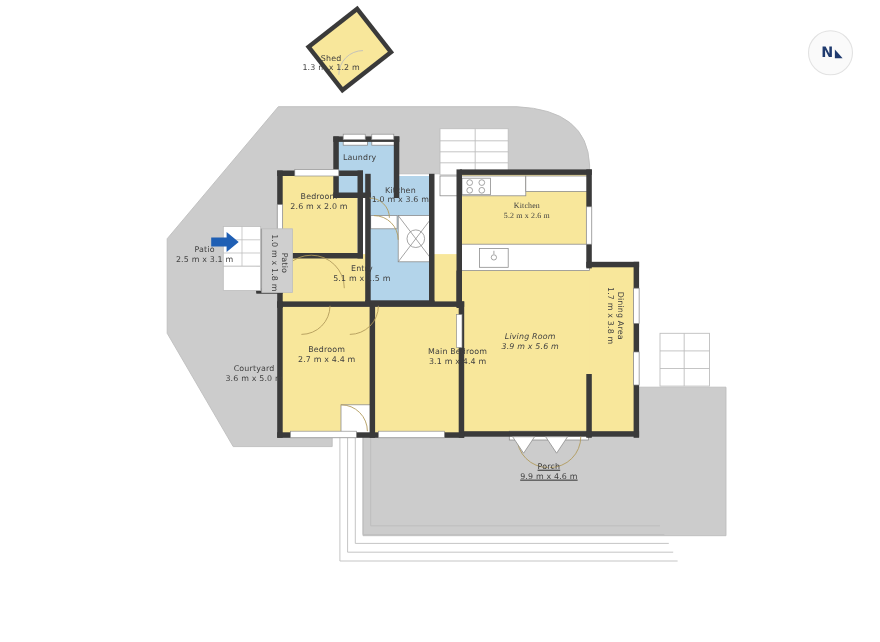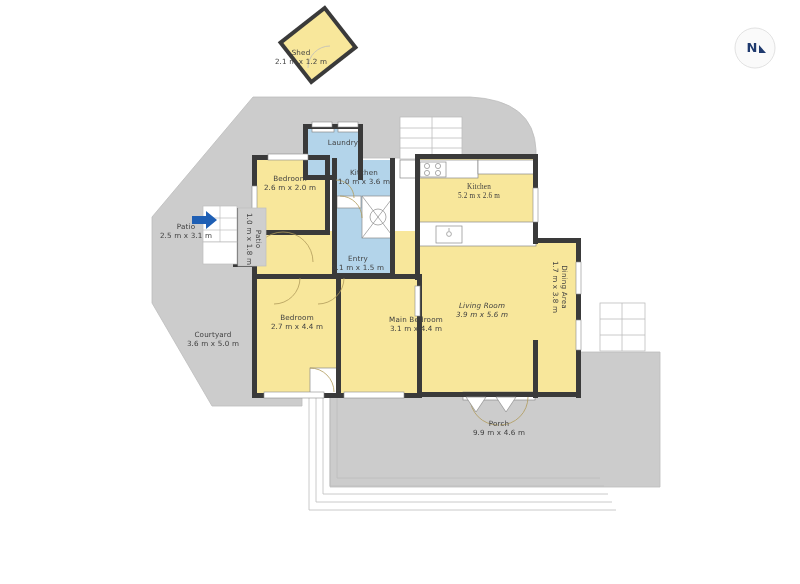--- a/index.html
+++ b/index.html
@@ -254,43 +254,43 @@
     <path d="M308 68 A22 22 0 0 1 330 46" stroke="#bdbdbd" stroke-width="0.8" fill="none"></path>
 
     <g>
       <path d="M192 216 L206 216 L206 211 L217 220 L206 229 L206 224 L192 224 Z" fill="#1f5fb4"></path>
     </g>
   </g>
 </svg>
 
 <div class="txt" style="left:266px;top:48px;width:70px;">
   <div class="rname">Shed</div>
-  <div class="rdim">2.1 m x 1.2 m</div>
-</div>
-
-<div class="txt" style="left:303px;top:138px;width:80px;">
+  <div class="rdim">1.3 m x 1.2 m</div>
+</div>
+
+<div class="txt" style="left:287px;top:138px;width:80px;">
   <div class="rname">Laundry</div>
 </div>
 
 <div class="txt" style="left:328px;top:168px;width:72px;">
   <div class="rname">Kitchen</div>
   <div class="rdim">1.0 m x 3.6 m</div>
 </div>
 
 <div class="txt" style="left:254px;top:174px;width:72px;">
   <div class="rname">Bedroom</div>
   <div class="rdim">2.6 m x 2.0 m</div>
 </div>
 
 <div class="txt" style="left:440px;top:183px;width:78px;font-family:Liberation Serif, serif;">
   <div class="rname">Kitchen</div>
   <div class="rdim">5.2 m x 2.6 m</div>
 </div>
 
-<div class="txt" style="left:313px;top:239px;width:90px;margin-top:15px;">
+<div class="txt" style="left:284px;top:239px;width:90px;">
   <div class="rname">Entry</div>
   <div class="rdim">5.1 m x 1.5 m</div>
 </div>
 
 <div class="txt" style="left:260px;top:313px;width:74px;">
   <div class="rname">Bedroom</div>
   <div class="rdim">2.7 m x 4.4 m</div>
 </div>
 
 <div class="txt" style="left:342px;top:315px;width:76px;margin-left:36px;">
@@ -311,26 +311,26 @@
 <div class="txt" style="left:151px;top:222px;width:70px;">
   <div class="rname">Patio</div>
   <div class="rdim">2.5 m x 3.1 m</div>
 </div>
 
 <div class="txt rot90" style="left:218px;top:230px;width:72px;">
   <div class="rname">Patio</div>
   <div class="rdim">1.0 m x 1.8 m</div>
 </div>
 
-<div class="txt" style="left:173px;top:330px;width:80px;">
+<div class="txt" style="left:191px;top:330px;width:80px;">
   <div class="rname">Courtyard</div>
   <div class="rdim">3.6 m x 5.0 m</div>
 </div>
 
-<div class="txt" style="left:459px;top:419px;width:80px;">
+<div class="txt" style="left:459px;top:419px;width:80px;text-decoration:underline;">
   <div class="rname">Porch</div>
   <div class="rdim">9.9 m x 4.6 m</div>
 </div>
 
 <svg id="compass" viewBox="0 0 44 44">
   <circle cx="22" cy="22" r="20" fill="#fafafa" stroke="#e2e2e2" stroke-width="1"></circle>
   <text x="19" y="26" font-family="DejaVu Sans, sans-serif" font-size="13" font-weight="bold" fill="#1f3a6e" text-anchor="middle">N</text>
   <path d="M26 19 L33 27 L26 27 Z" fill="#1f3a6e"></path>
 </svg>
 

